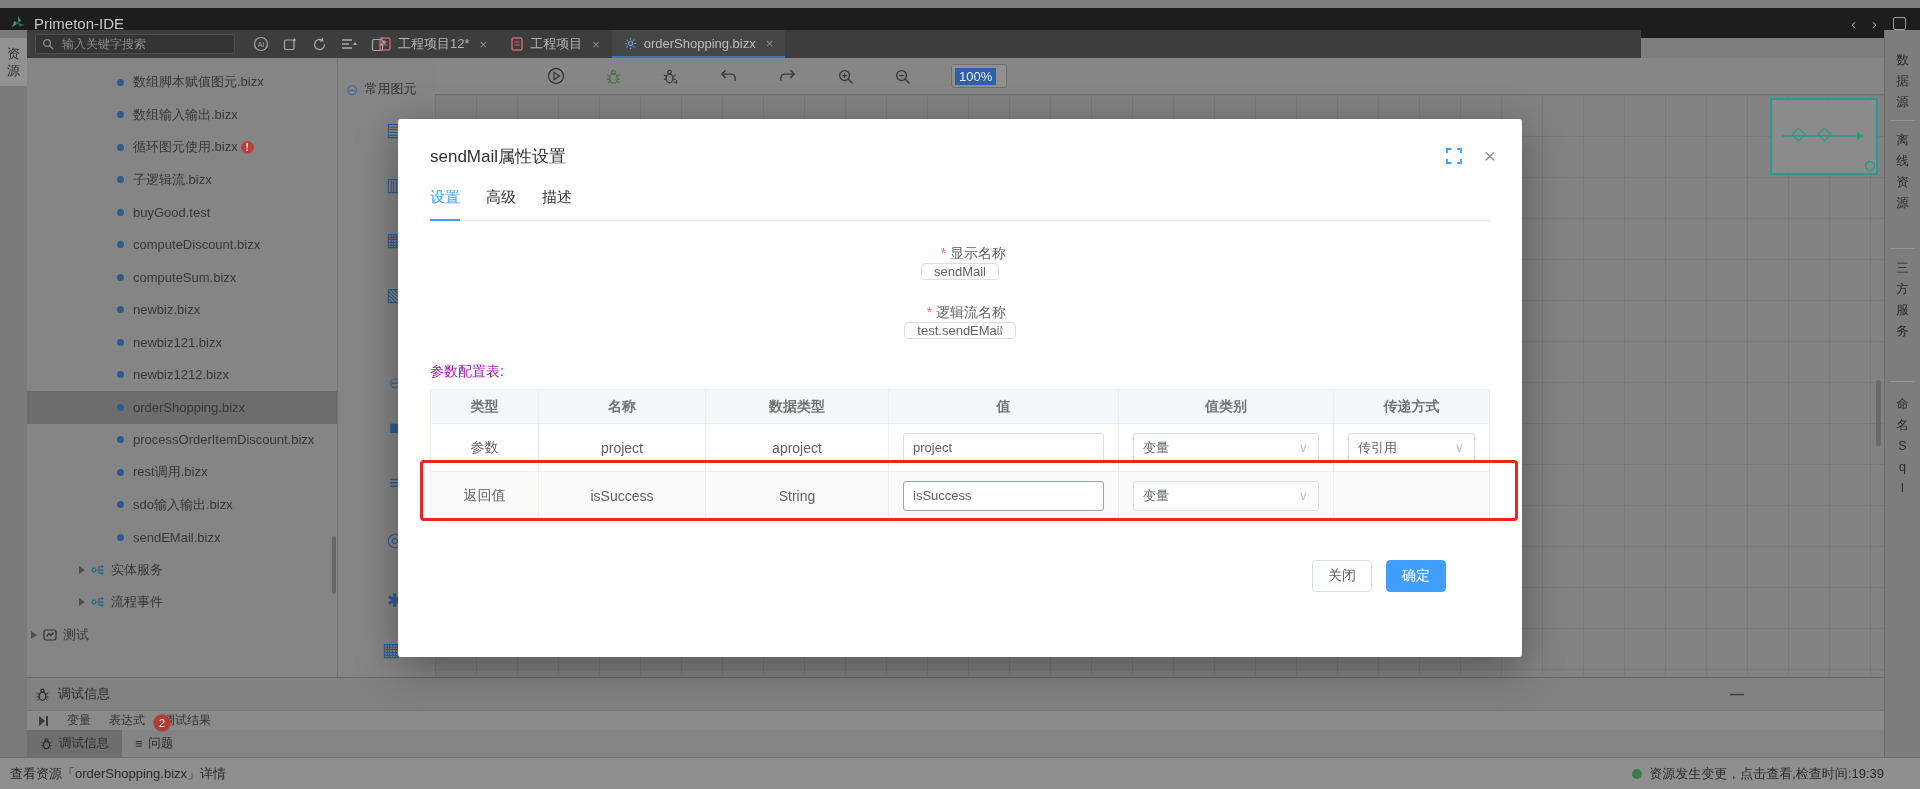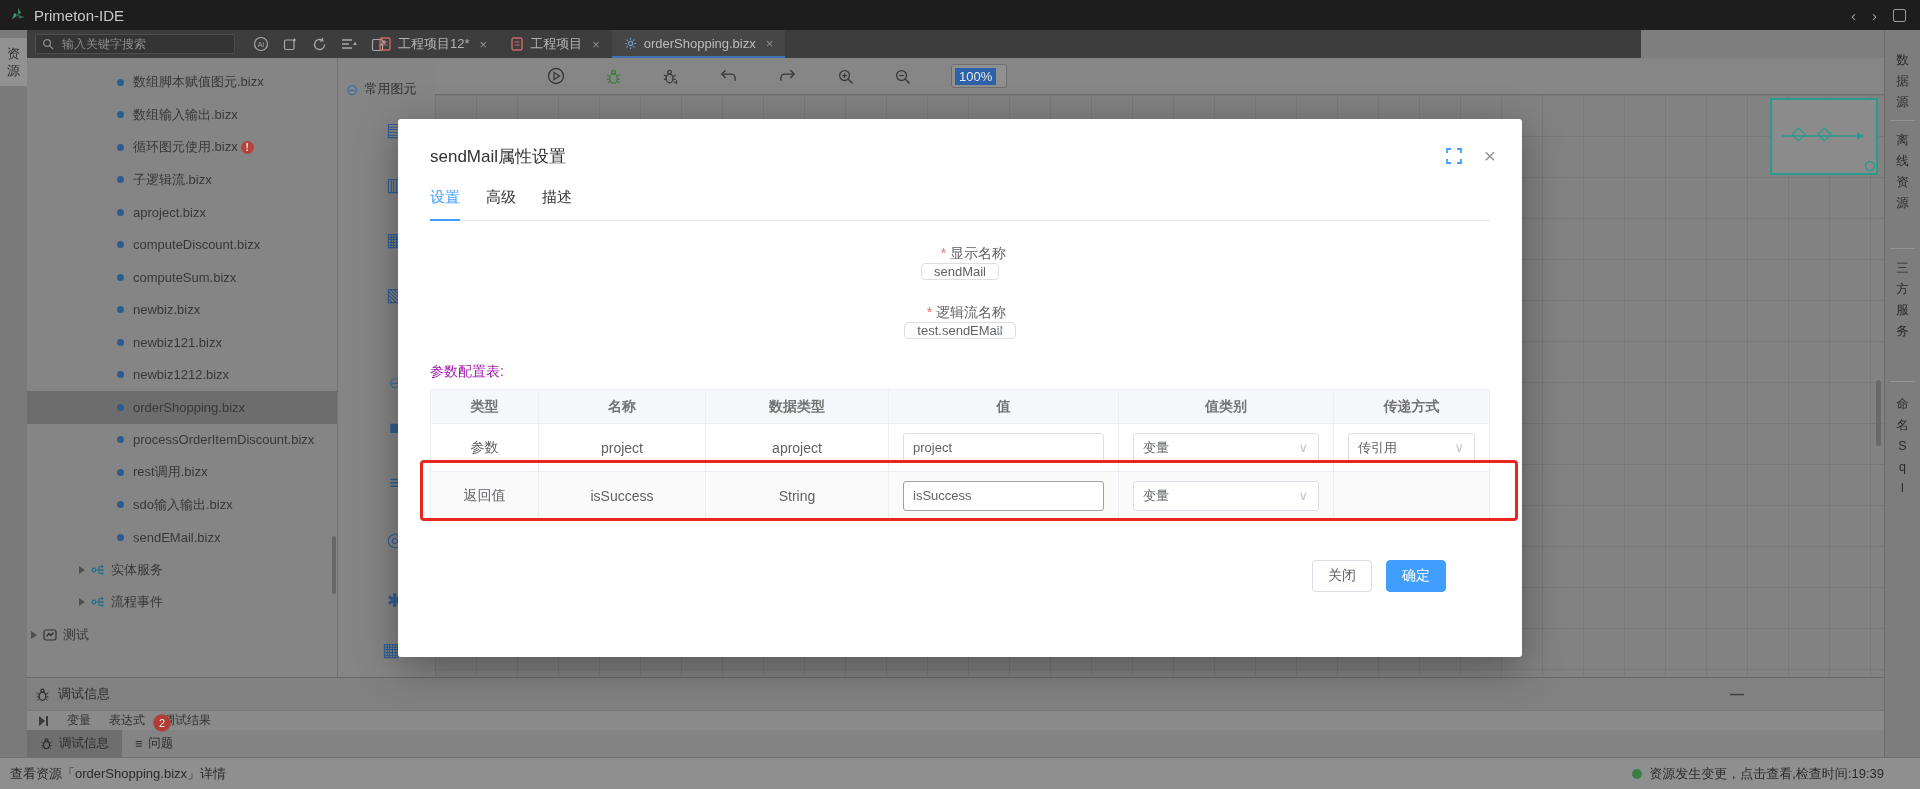--- a/index.html
+++ b/index.html
@@ -1,21 +1,21 @@
 <!DOCTYPE html>
 <html><head>
 <meta charset="utf-8">
 <style>
   html,body{margin:0;padding:0;}
   body{width:1920px;height:789px;position:relative;overflow:hidden;
        font-family:"Liberation Sans","DejaVu Sans",sans-serif;background:#7e7e7e;}
   .abs{position:absolute;}
 
   
-  .titlebar{left:0;top:0;width:1920px;height:30px;background:#1d1d1d;color:#c9c9c9;
+  .titlebar{left:0;top:8px;width:1920px;height:30px;background:#1d1d1d;color:#c9c9c9;
             display:flex;align-items:center;gap:8px;padding-left:10px;box-sizing:border-box;font-size:15px;}
   .tb-right{position:absolute;right:14px;top:0;height:30px;display:flex;align-items:center;gap:16px;color:#9a9a9a;font-size:15px;}
   .tb-sq{width:11px;height:11px;border:1.5px solid #9a9a9a;border-radius:2px;}
 
   
   .toolrow{left:27px;top:30px;width:1614px;height:28px;background:#3d3d3d;display:flex;align-items:center;}
   .t-search{margin-left:8px;width:200px;height:20px;background:#343434;border:1px solid #4e4e4e;border-radius:2px;
             display:flex;align-items:center;gap:6px;padding:0 6px;box-sizing:border-box;}
   .t-search input{background:transparent;border:none;outline:none;color:#9a9a9a;font-size:12px;width:150px;}
   .t-search input::placeholder{color:#8b8b8b;}
@@ -234,21 +234,21 @@
       <span class="dot"></span>
       <span>循环图元使用.bizx</span>
       <span class="err">!</span>
     </div>
     <div class="tree-row lvl3">
       <span class="dot"></span>
       <span>子逻辑流.bizx</span>
     </div>
     <div class="tree-row lvl3">
       <span class="dot"></span>
-      <span>aproject.bizx</span>
+      <span>buyGood.test</span>
     </div>
     <div class="tree-row lvl3">
       <span class="dot"></span>
       <span>computeDiscount.bizx</span>
     </div>
     <div class="tree-row lvl3">
       <span class="dot"></span>
       <span>computeSum.bizx</span>
     </div>
     <div class="tree-row lvl3">

